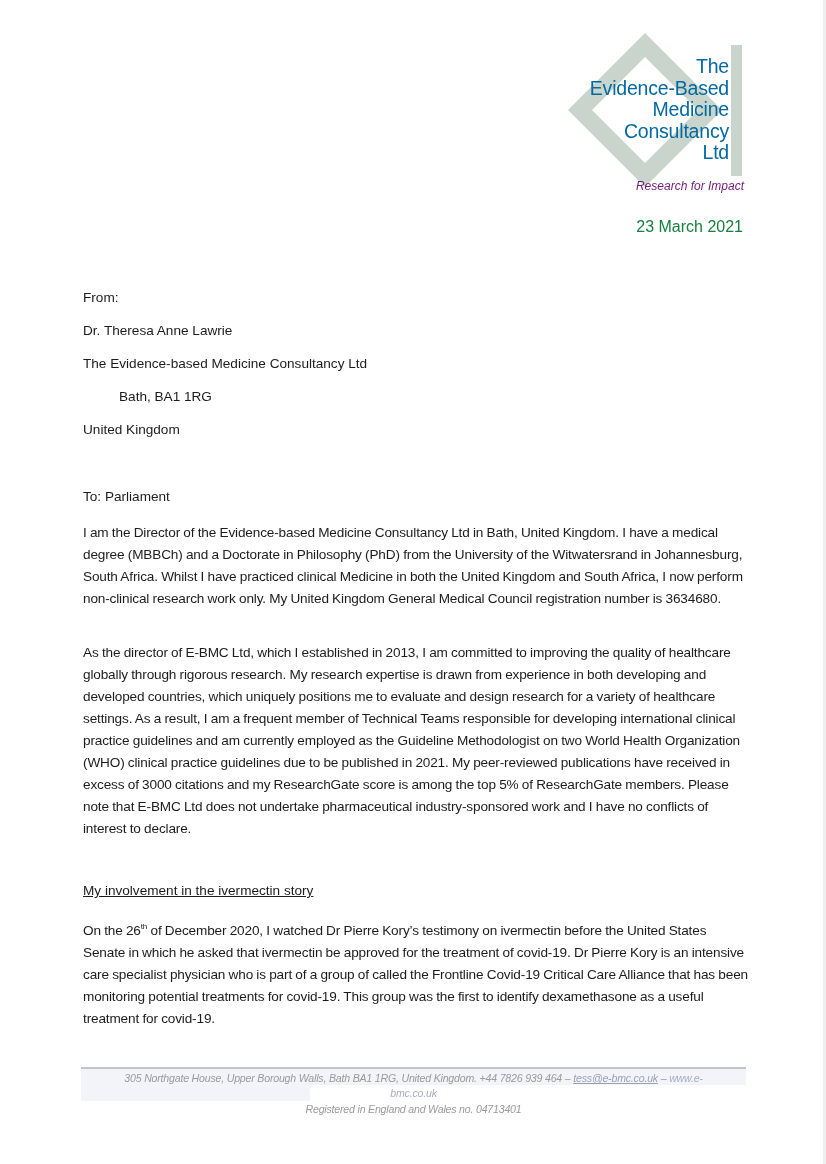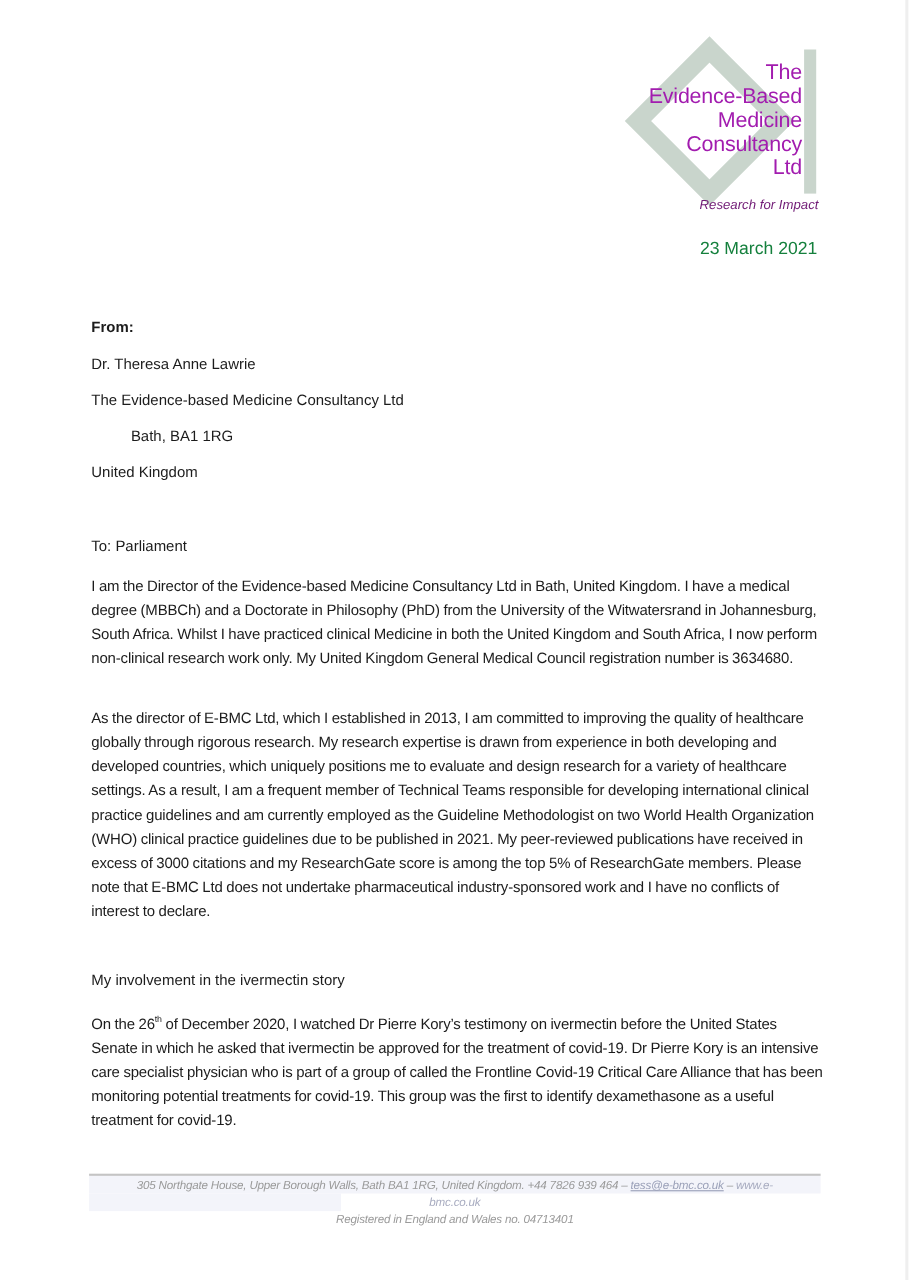--- a/index.html
+++ b/index.html
@@ -4,35 +4,35 @@
   <style>
     html, body { margin: 0; padding: 0; }
     body {
       width: 826px; height: 1164px; background: #ffffff; position: relative; overflow: hidden;
       font-family: "Liberation Sans", "DejaVu Sans", sans-serif; color: #1c1c1c;
     }
     .right-edge { position: absolute; top: 0; right: 0; width: 3px; height: 1164px; background: #efefef; }
     .logo-svg { position: absolute; left: 0; top: 0; }
     .logo-text {
       position: absolute; right: 97px; top: 56px; text-align: right;
-      color: #a21caf; font-size: 19.5px; line-height: 21.5px; letter-spacing: -0.2px;
+      color: #0369a1; font-size: 19.5px; line-height: 21.5px; letter-spacing: -0.2px;
       font-family: "Liberation Sans", sans-serif;
     }
     .logo-text span { display: block; }
     .tagline {
       position: absolute; right: 82px; top: 179px; color: #701a75; font-style: italic;
       font-size: 12px; font-family: "Liberation Sans", sans-serif;
     }
     .date { position: absolute; right: 83px; top: 218px; font-size: 16px; color: #15803d; }
     .addr-line { position: absolute; left: 83px; font-size: 13.6px; white-space: nowrap; }
     .para {
       position: absolute; left: 83px; width: 668px; font-size: 13.6px; line-height: 22px;
       letter-spacing: -0.15px; word-spacing: -0.3px;
     }
-    .heading-u { position: absolute; left: 83px; top: 883px; font-size: 13.6px; }
+    .heading-u { position: absolute; left: 83px; top: 883px; font-size: 13.6px; text-decoration: underline; }
     sup { font-size: 8px; vertical-align: super; line-height: 0; }
     .footer-rule { position: absolute; left: 81px; top: 1067px; width: 665px; height: 2px; background: #c4c4c4; }
     .footer-bg { position: absolute; left: 81px; top: 1069px; width: 665px; height: 16px; background: #f3f4fa; }
     .footer-bg2 { position: absolute; left: 81px; top: 1085px; width: 229px; height: 16px; background: #f3f4fa; }
     .footer-text {
       position: absolute; left: 81px; width: 665px; text-align: center; color: #9a9a9a;
       font-style: italic; font-size: 10.6px; line-height: 15px; letter-spacing: -0.2px;
     }
     .footer-text a { color: #9aa0b8; text-decoration: underline; }
     .footer-text .web { color: #a8acc0; }
@@ -52,21 +52,21 @@
     <span>Evidence-Based</span>
     <span>Medicine</span>
     <span>Consultancy</span>
     <span>Ltd</span>
   </div>
   <div class="tagline">Research for Impact</div>
 </div>
 
 <div class="date">23 March 2021</div>
 
-<div class="addr-line" style="top:290px;font-weight:bold;">From:</div>
+<div class="addr-line" style="top:290px;">From:</div>
 <div class="addr-line" style="top:323px;">Dr. Theresa Anne Lawrie</div>
 <div class="addr-line" style="top:356px;">The Evidence-based Medicine Consultancy Ltd</div>
 <div class="addr-line" style="top:389px;margin-left:36px;">Bath, BA1 1RG</div>
 <div class="addr-line" style="top:422px;">United Kingdom</div>
 
 <div class="addr-line" style="top:489px;">To: Parliament</div>
 
 <div class="para" style="top:522px;">I am the Director of the Evidence-based Medicine Consultancy Ltd in Bath, United Kingdom. I have a medical degree (MBBCh) and a Doctorate in Philosophy (PhD) from the University of the Witwatersrand in Johannesburg, South Africa. Whilst I have practiced clinical Medicine in both the United Kingdom and South Africa, I now perform non-clinical research work only. My United Kingdom General Medical Council registration number is 3634680.</div>
 <div class="para" style="top:642px;">As the director of E-BMC Ltd, which I established in 2013, I am committed to improving the quality of healthcare globally through rigorous research. My research expertise is drawn from experience in both developing and developed countries, which uniquely positions me to evaluate and design research for a variety of healthcare settings. As a result, I am a frequent member of Technical Teams responsible for developing international clinical practice guidelines and am currently employed as the Guideline Methodologist on two World Health Organization (WHO) clinical practice guidelines due to be published in 2021. My peer-reviewed publications have received in excess of 3000 citations and my ResearchGate score is among the top 5% of ResearchGate members. Please note that E-BMC Ltd does not undertake pharmaceutical industry-sponsored work and I have no conflicts of interest to declare.</div>
 

